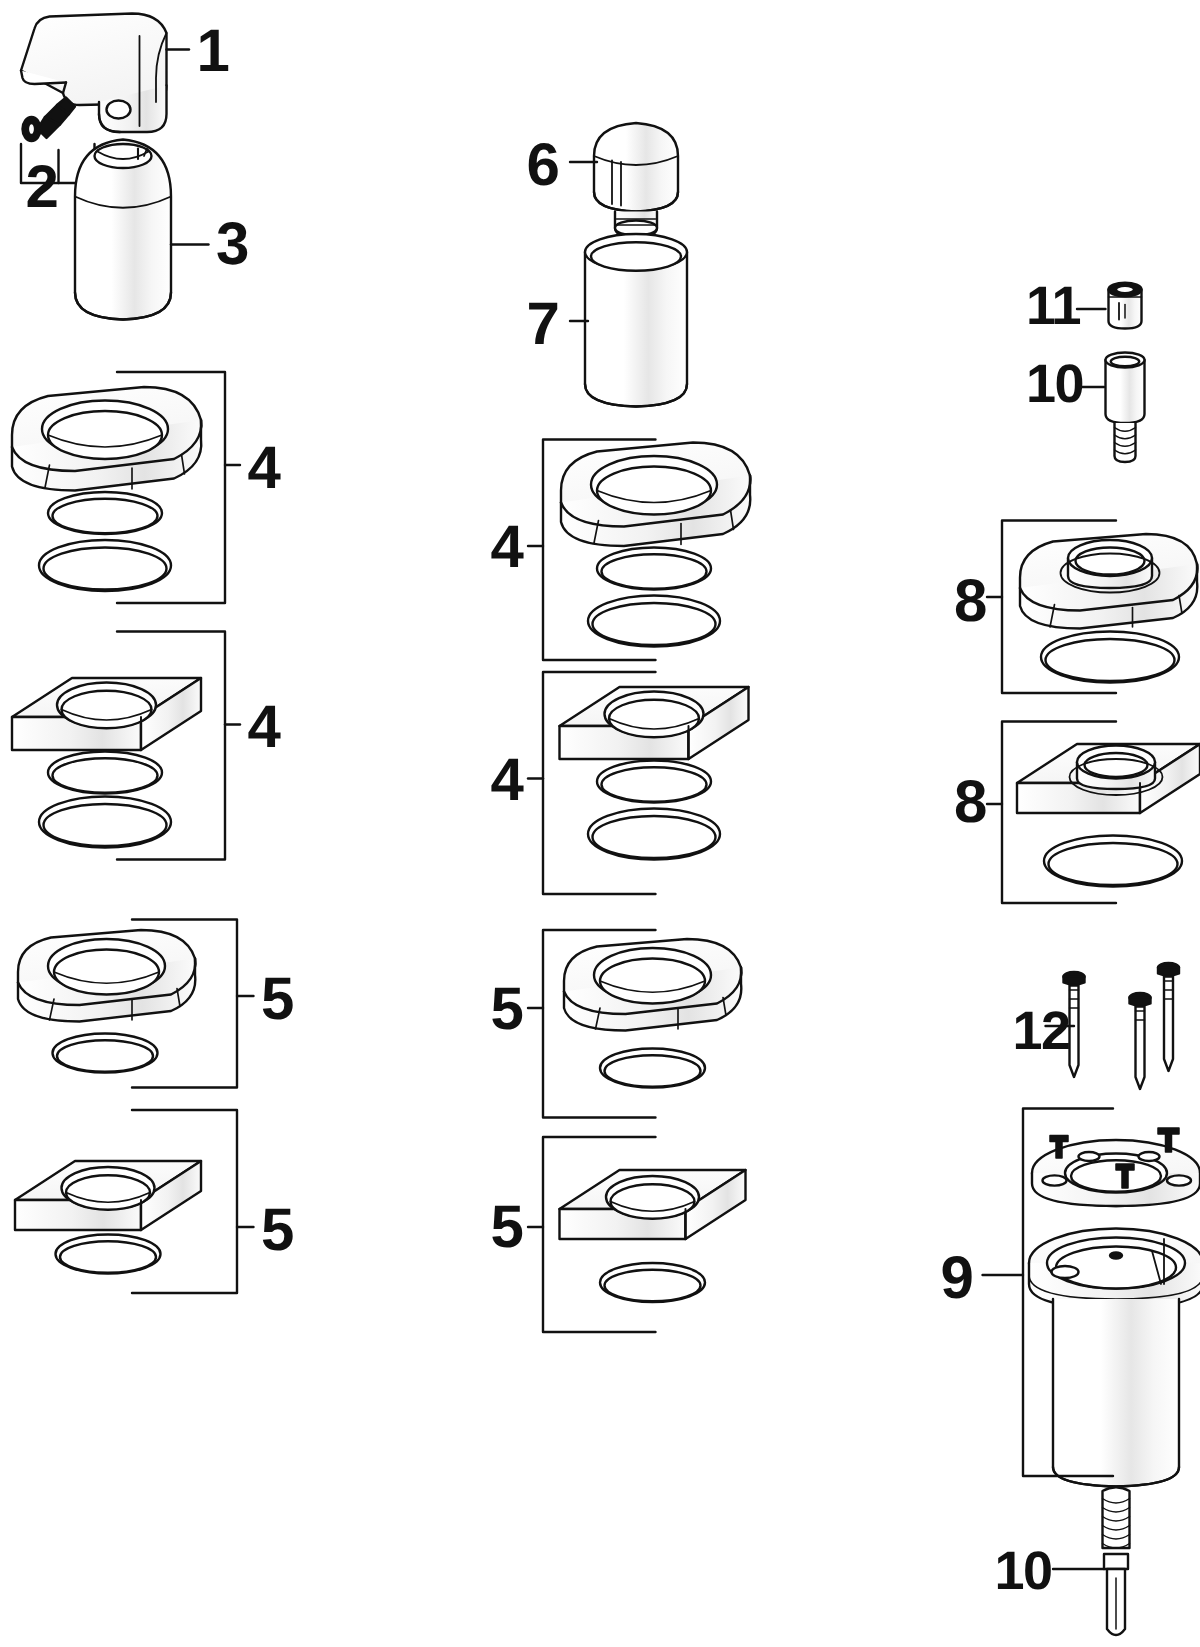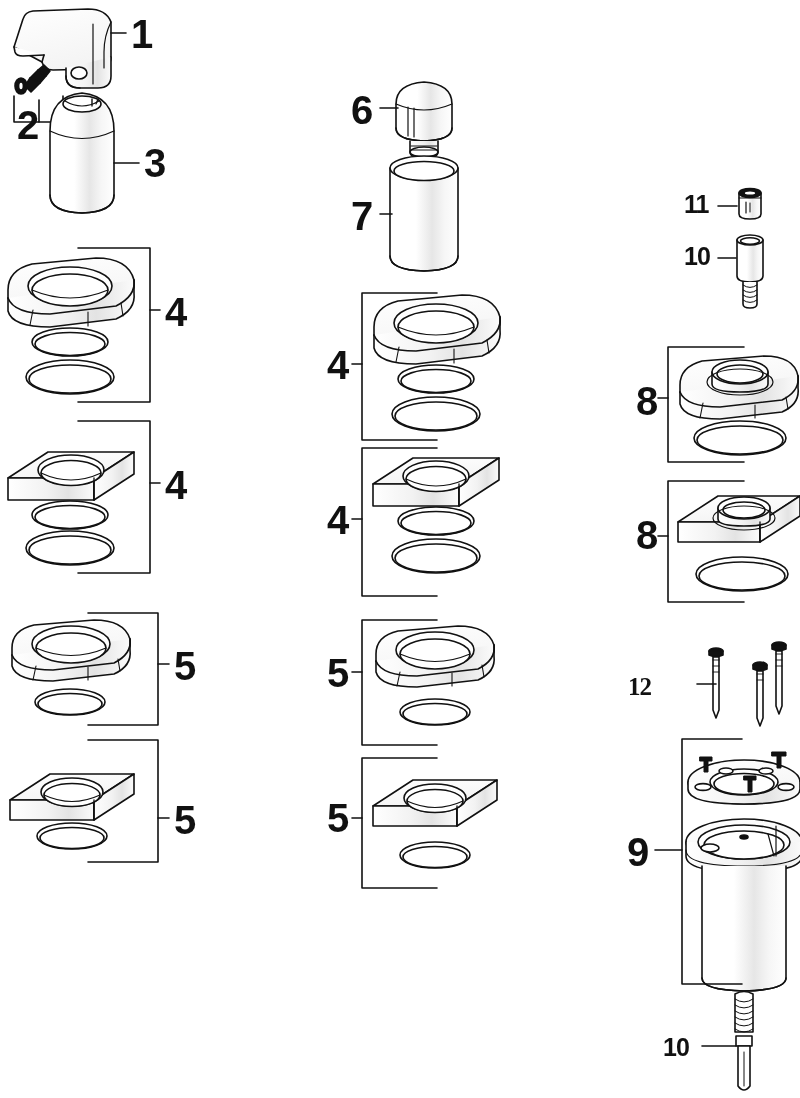--- a/index.html
+++ b/index.html
@@ -13,21 +13,21 @@
     position:absolute;
     font-family:"Liberation Sans","DejaVu Sans",sans-serif;
     font-weight:700;
     font-size:40px;
     line-height:40px;
     color:#111111;
     letter-spacing:-1px;
     white-space:nowrap;
     user-select:none;
   }
-  .lbl.sm{font-size:25px;line-height:38px;}
+  .lbl.sm{font-size:36px;line-height:38px;}
 </style>
 </head>
 <body>
 
 <svg id="sheet" viewBox="0 0 800 1098" xmlns="http://www.w3.org/2000/svg">
   <defs>
     <linearGradient id="gSide" x1="0" y1="0" x2="1" y2="0">
       <stop offset="0%" stop-color="#ffffff"></stop>
       <stop offset="45%" stop-color="#f2f2f2"></stop>
       <stop offset="70%" stop-color="#e3e3e3"></stop>
@@ -451,15 +451,15 @@
 <div class="lbl" style="left:351px;top:90px;">6</div>
 <div class="lbl" style="left:351px;top:196px;">7</div>
 <div class="lbl" style="left:327px;top:345px;">4</div>
 <div class="lbl" style="left:327px;top:500px;">4</div>
 <div class="lbl" style="left:327px;top:653px;">5</div>
 <div class="lbl" style="left:327px;top:798px;">5</div>
 <div class="lbl sm" style="left:684px;top:185px;">11</div>
 <div class="lbl sm" style="left:684px;top:237px;">10</div>
 <div class="lbl" style="left:636px;top:381px;">8</div>
 <div class="lbl" style="left:636px;top:515px;">8</div>
-<div class="lbl sm" style="left:628px;top:668px;font-family:Liberation Serif, serif;">12</div>
+<div class="lbl sm" style="left:675px;top:668px;">12</div>
 <div class="lbl" style="left:627px;top:832px;">9</div>
 <div class="lbl sm" style="left:663px;top:1028px;">10</div>
 
 </body></html>

